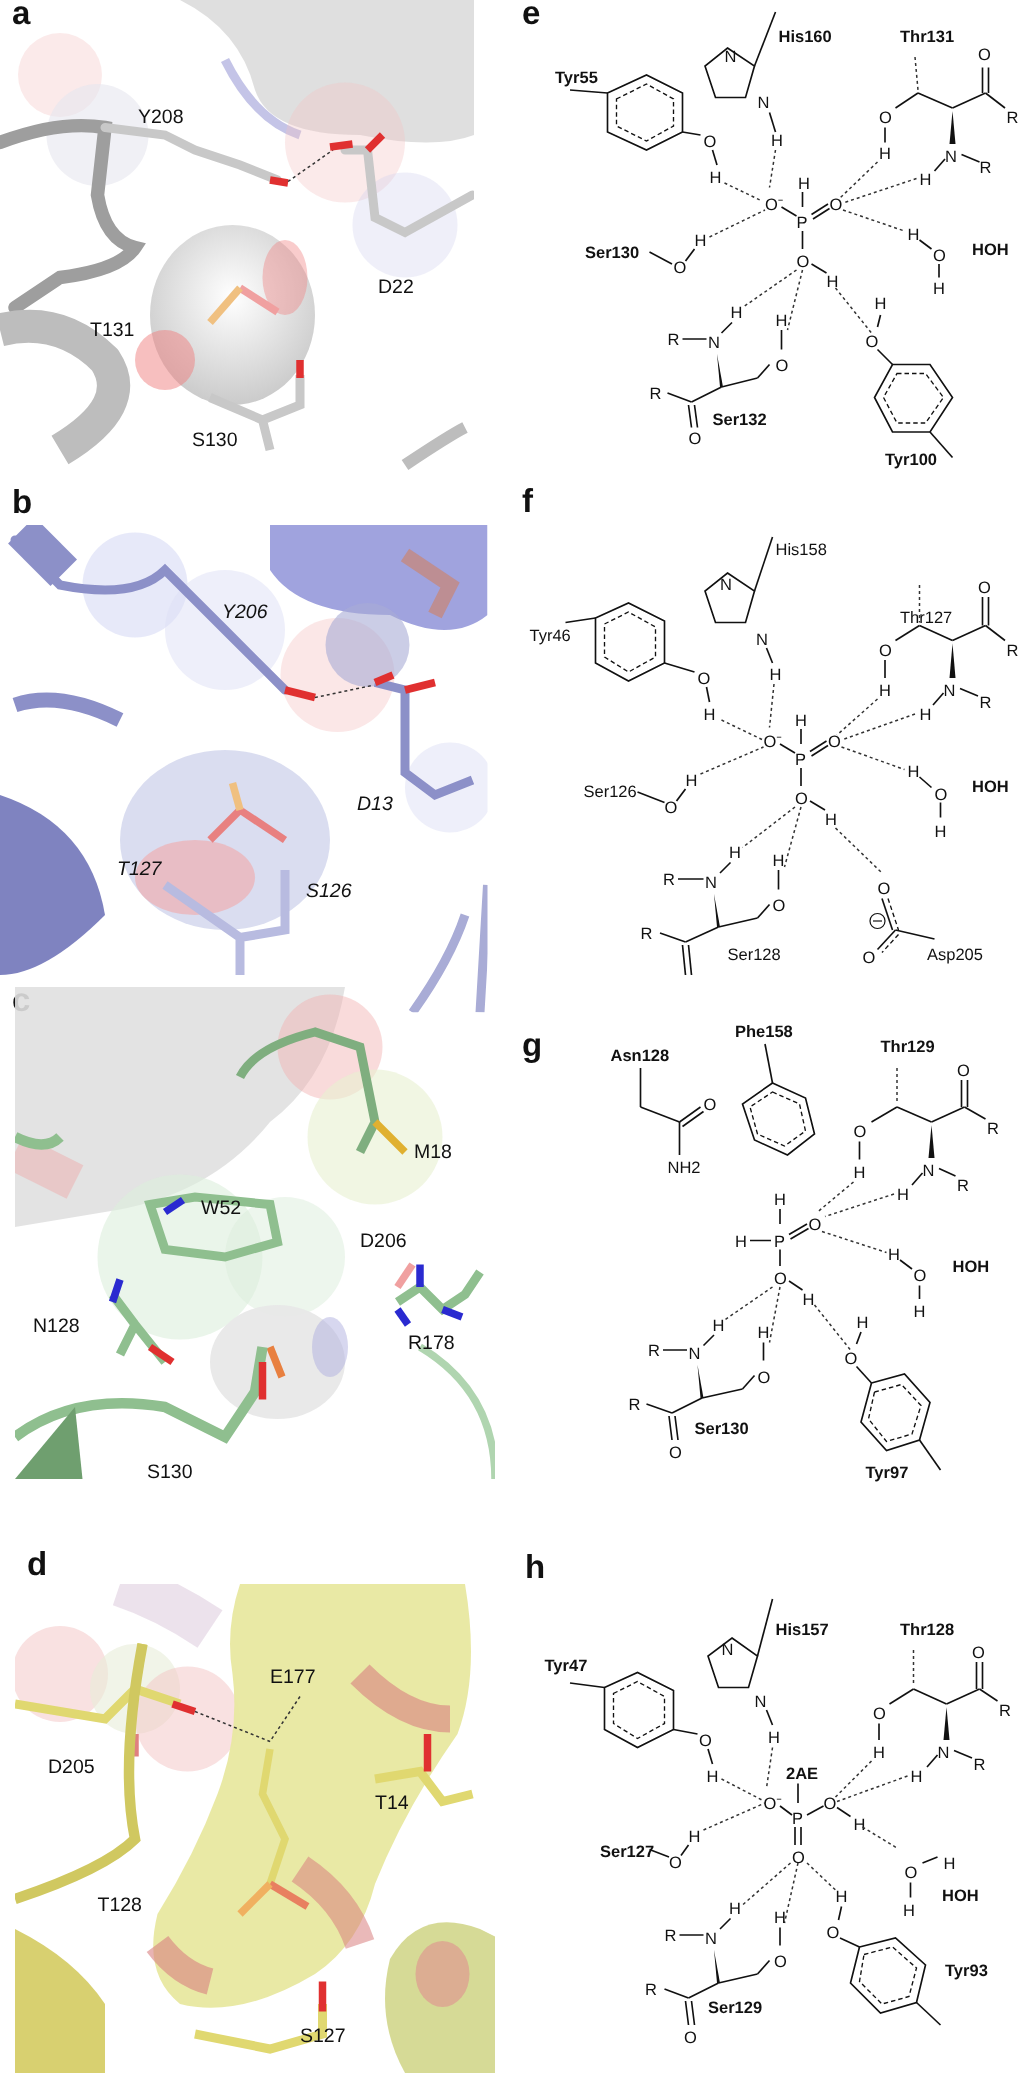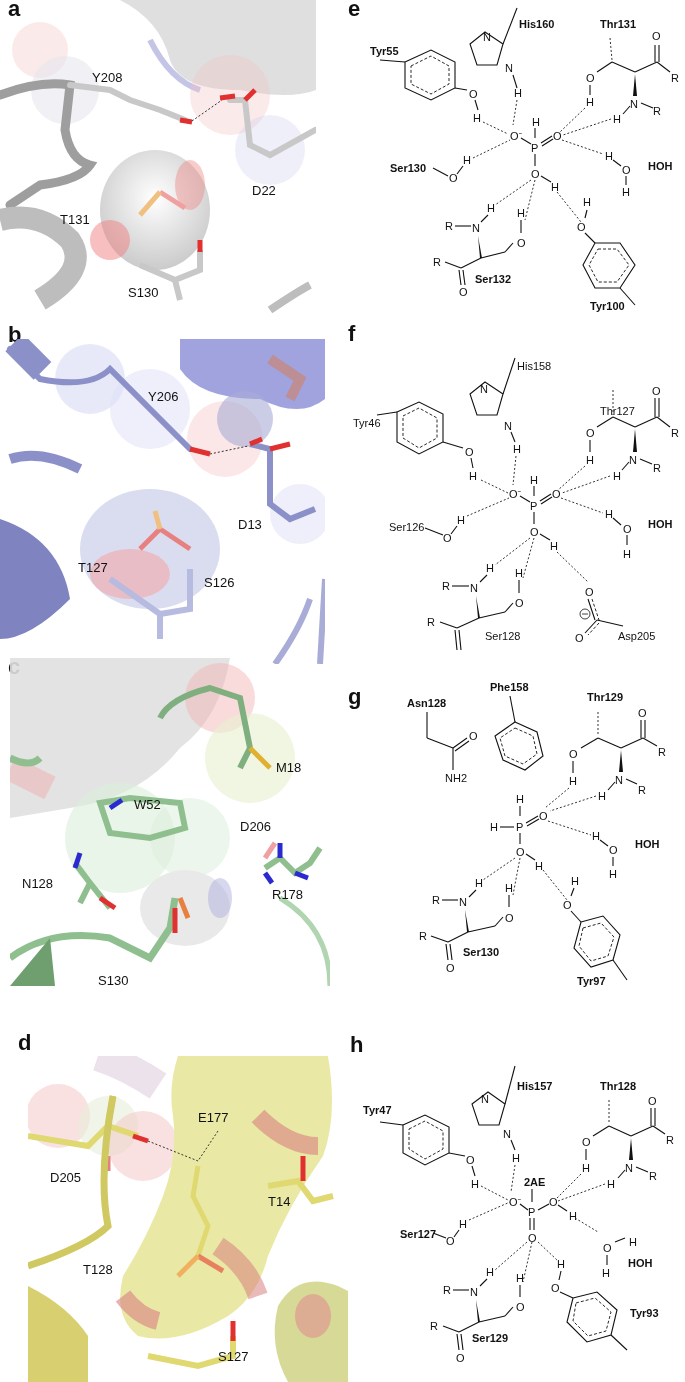--- a/index.html
+++ b/index.html
@@ -60,21 +60,21 @@
       <text class="lbl" x="92" y="82">Y208</text>
       <text class="lbl" x="252" y="195">D22</text>
       <text class="lbl" x="60" y="224">T131</text>
       <text class="lbl" x="128" y="297">S130</text>
     </svg>
   </div>
 </div>
 
 <div class="panel" style="left:0;top:320px;width:340px;height:330px;">
   <div class="panel-letter" style="left:8px;top:4px;">b</div>
-  <div class="render" style="left:0;top:19px;width:325px;height:325px;">
+  <div class="render" style="left:0;top:30px;width:325px;height:325px;font-style:italic;">
     <svg width="325" height="325">
       <path d="M180 0 L325 0 L325 60 Q300 80 260 60 Q200 60 180 30 Z" fill="#8f93d8" opacity="0.85"></path>
       <path d="M270 20 L300 40 L290 60" stroke="#d08060" stroke-width="10" fill="none" opacity="0.6"></path>
       <circle cx="90" cy="40" r="35" fill="#dde0f6" opacity="0.7"></circle>
       <circle cx="150" cy="70" r="40" fill="#dde0f6" opacity="0.5"></circle>
       <circle cx="225" cy="100" r="38" fill="#f4c4c4" opacity="0.4"></circle>
       <circle cx="245" cy="80" r="28" fill="#a9acd6" opacity="0.6"></circle>
       <circle cx="300" cy="175" r="30" fill="#dde0f6" opacity="0.5"></circle>
 
       <path d="M10 10 L40 40 Q90 50 110 30 L150 70 L190 110" stroke="#8c90c8" stroke-width="6" fill="none" stroke-linecap="round"></path>
@@ -142,21 +142,21 @@
       <text class="lbl" x="230" y="173">D206</text>
       <text class="lbl" x="12" y="230">N128</text>
       <text class="lbl" x="262" y="241">R178</text>
       <text class="lbl" x="88" y="327">S130</text>
     </svg>
   </div>
 </div>
 
 <div class="panel" style="left:0;top:1020px;width:340px;height:362px;">
   <div class="panel-letter" style="left:18px;top:12px;">d</div>
-  <div class="render" style="left:28px;top:36px;width:320px;height:326px;">
+  <div class="render" style="left:10px;top:36px;width:320px;height:326px;">
     <svg width="320" height="326">
       <circle cx="30" cy="60" r="32" fill="#f4c4c4" opacity="0.5"></circle>
       <circle cx="80" cy="70" r="30" fill="#e8ecd8" opacity="0.6"></circle>
       <circle cx="115" cy="90" r="35" fill="#f4c4c4" opacity="0.5"></circle>
       <path d="M70 0 Q100 10 130 30" stroke="#c0a0c0" stroke-width="30" fill="none" opacity="0.3"></path>
 
       <path d="M150 0 L300 0 Q310 60 295 100 Q260 150 240 200 Q230 240 200 260 Q150 290 110 280 Q85 260 95 220 Q120 180 135 140 Q150 100 145 60 Q140 30 150 0 Z" fill="#e8e8a0" opacity="0.95"></path>
       <path d="M230 60 Q260 90 290 90" stroke="#d88080" stroke-width="18" fill="none" opacity="0.6"></path>
       <path d="M190 190 Q220 210 230 240" stroke="#d88080" stroke-width="20" fill="none" opacity="0.55"></path>
       <path d="M95 240 Q110 260 130 265" stroke="#d88080" stroke-width="18" fill="none" opacity="0.6"></path>

